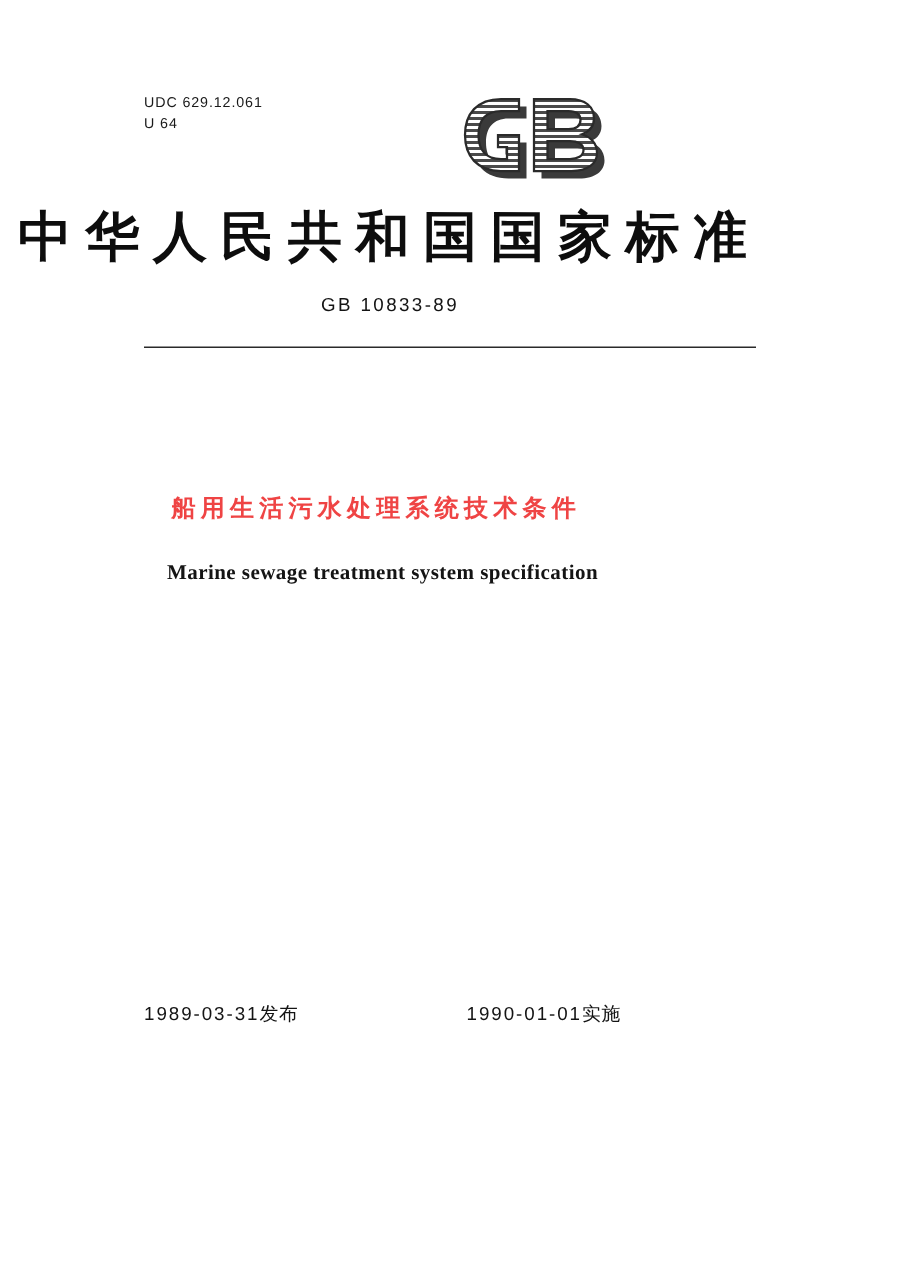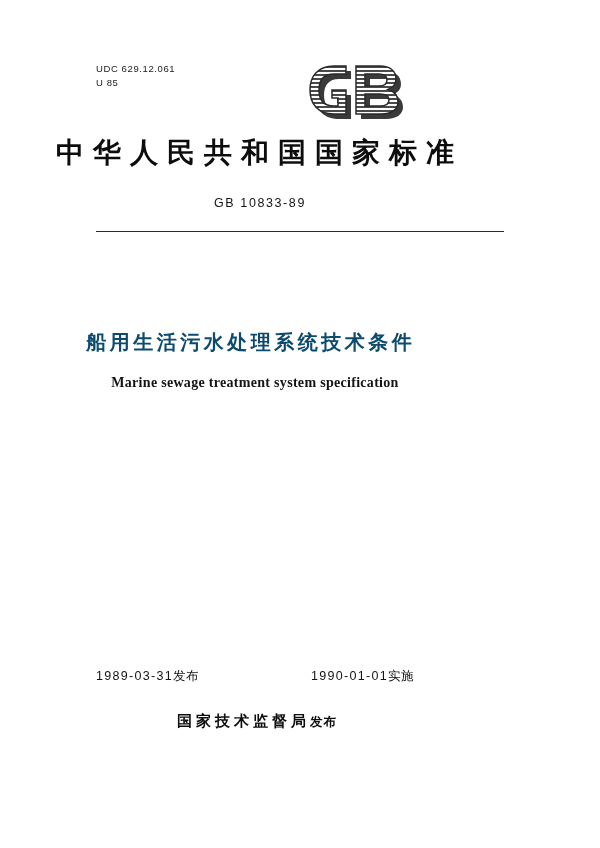--- a/index.html
+++ b/index.html
@@ -51,21 +51,21 @@
 
   
   .cn-standard-title {
     position: absolute;
     left: 0;
     right: 0;
     top: 134px;
     text-align: center;
     font-family: "Liberation Sans", sans-serif;
     font-weight: bold;
-    font-size: 28px;
+    font-size: 36px;
     letter-spacing: 9px;
     text-indent: 9px;
     color: #0d0d0d;
   }
 
   
   .std-number {
     position: absolute;
     left: 0;
     right: 0;
@@ -90,24 +90,24 @@
 
   
   .doc-title-cn {
     position: absolute;
     left: 0;
     right: 12px;
     top: 329px;
     text-align: center;
     font-family: "Liberation Sans", sans-serif;
     font-weight: bold;
-    font-size: 20px;
+    font-size: 16px;
     letter-spacing: 3.5px;
     text-indent: 3.5px;
-    color: #0c4a6e;
+    color: #ef4444;
   }
 
   
   .doc-title-en {
     position: absolute;
     left: 0;
     right: 0;
     top: 375px;
     text-align: center;
     font-family: "Liberation Serif", serif;
@@ -158,21 +158,21 @@
     font-weight: bold;
   }
 </style>
 </head>
 <body>
 
 <div class="page">
 
   <div class="udc-block">
     <div>UDC 629.12.061</div>
-    <div>U 85</div>
+    <div>U 64</div>
   </div>
 
   <div class="gb-logo">
     <svg width="120" height="64" viewBox="0 0 120 64" xmlns="http://www.w3.org/2000/svg" aria-hidden="true">
       <defs>
         <pattern id="hatch" width="4" height="4" patternUnits="userSpaceOnUse" patternTransform="rotate(0)">
           <rect width="4" height="4" fill="#ffffff"></rect>
           <rect width="4" height="2" fill="#4a4a4a"></rect>
         </pattern>
       </defs>
@@ -199,15 +199,14 @@
 
   <div class="doc-title-cn">船用生活污水处理系统技术条件</div>
 
   <div class="doc-title-en">Marine sewage treatment system specification</div>
 
   <div class="dates">
     <div class="date-item"><span>1989-03-31</span><span class="date-suffix">发布</span></div>
     <div class="date-item"><span>1990-01-01</span><span class="date-suffix">实施</span></div>
   </div>
 
-  <div class="publisher"><span>国家技术监督局</span><span class="pub-suffix">发布</span></div>
 
 </div>
 
 </body></html>

